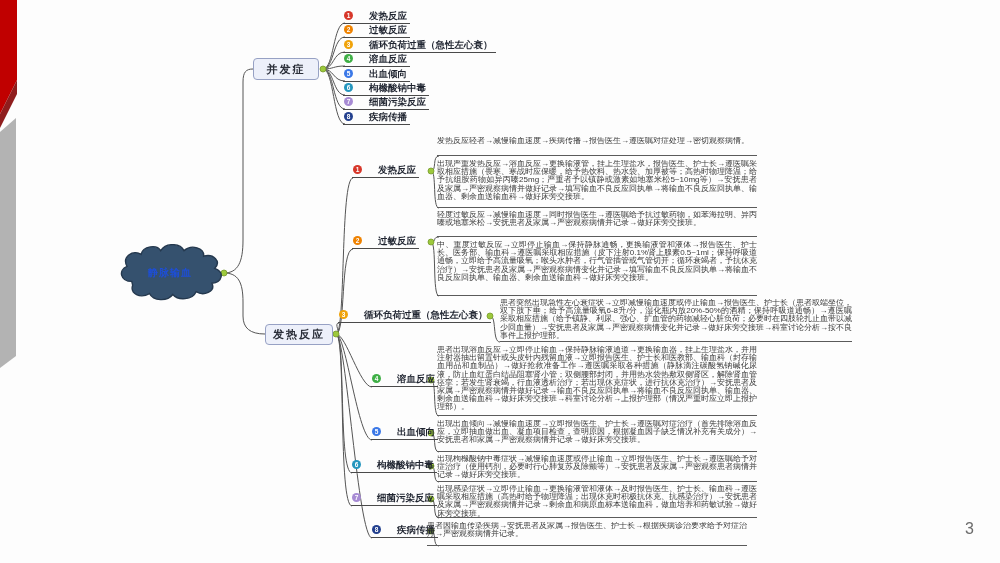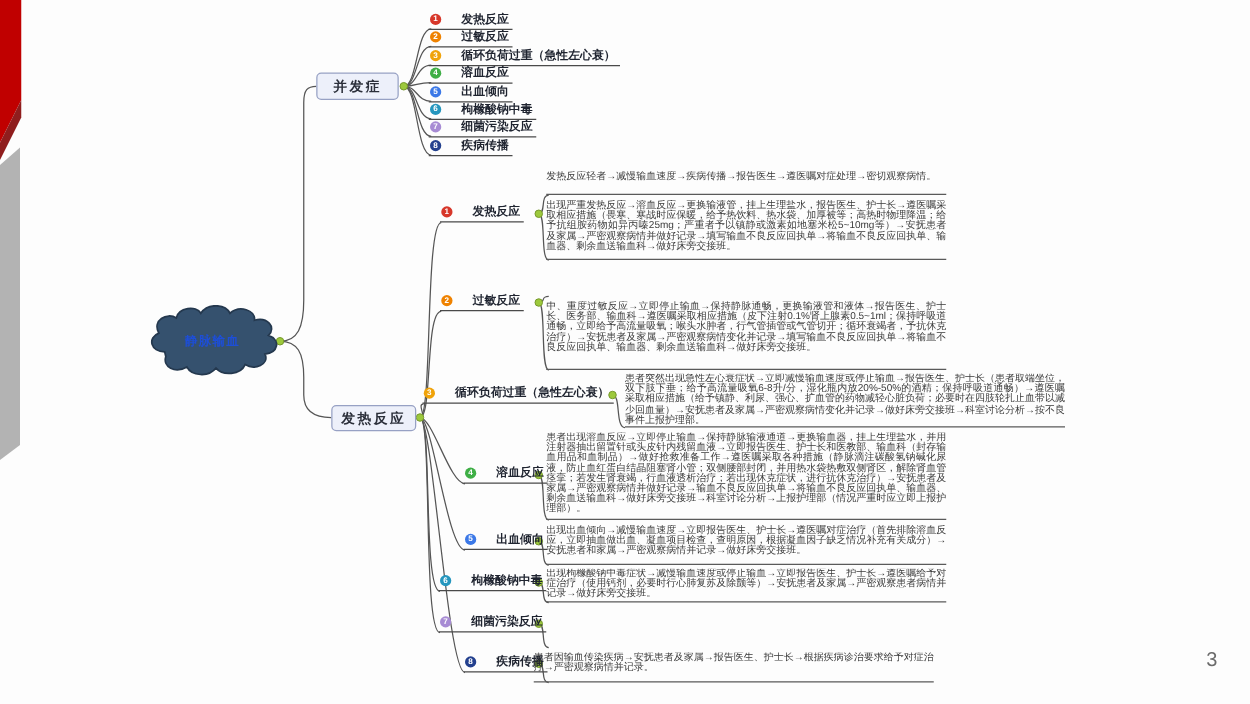--- a/index.html
+++ b/index.html
@@ -214,22 +214,24 @@
     <span class="badge bg7">7</span>
     <span>细菌污染反应</span>
   </div>
   <div class="mm-item pi8">
     <span class="badge bg8">8</span>
     <span>疾病传播</span>
   </div>
 
   <div class="note n1a">发热反应轻者→减慢输血速度→疾病传播→报告医生→遵医嘱对症处理→密切观察病情。</div>
   <div class="note n1b">出现严重发热反应→溶血反应→更换输液管，挂上生理盐水，报告医生、护士长→遵医嘱采取相应措施（畏寒、寒战时应保暖，给予热饮料、热水袋、加厚被等；高热时物理降温；给予抗组胺药物如异丙嗪25mg；严重者予以镇静或激素如地塞米松5~10mg等）→安抚患者及家属→严密观察病情并做好记录→填写输血不良反应回执单→将输血不良反应回执单、输血器、剩余血送输血科→做好床旁交接班。</div>
+  <div class="note n2a">轻度过敏反应→减慢输血速度→同时报告医生→遵医嘱给予抗过敏药物，如苯海拉明、异丙嗪或地塞米松→安抚患者及家属→严密观察病情并记录→做好床旁交接班。</div>
   <div class="note n2b">中、重度过敏反应→立即停止输血→保持静脉通畅，更换输液管和液体→报告医生、护士长、医务部、输血科→遵医嘱采取相应措施（皮下注射0.1%肾上腺素0.5~1ml；保持呼吸道通畅，立即给予高流量吸氧；喉头水肿者，行气管插管或气管切开；循环衰竭者，予抗休克治疗）→安抚患者及家属→严密观察病情变化并记录→填写输血不良反应回执单→将输血不良反应回执单、输血器、剩余血送输血科→做好床旁交接班。</div>
   <div class="note n3">患者突然出现急性左心衰症状→立即减慢输血速度或停止输血→报告医生、护士长（患者取端坐位，双下肢下垂；给予高流量吸氧6-8升/分，湿化瓶内放20%-50%的酒精；保持呼吸道通畅）→遵医嘱采取相应措施（给予镇静、利尿、强心、扩血管的药物减轻心脏负荷；必要时在四肢轮扎止血带以减少回血量）→安抚患者及家属→严密观察病情变化并记录→做好床旁交接班→科室讨论分析→按不良事件上报护理部。</div>
   <div class="note n4">患者出现溶血反应→立即停止输血→保持静脉输液通道→更换输血器，挂上生理盐水，并用注射器抽出留置针或头皮针内残留血液→立即报告医生、护士长和医教部、输血科（封存输血用品和血制品）→做好抢救准备工作→遵医嘱采取各种措施（静脉滴注碳酸氢钠碱化尿液，防止血红蛋白结晶阻塞肾小管；双侧腰部封闭，并用热水袋热敷双侧肾区，解除肾血管痉挛；若发生肾衰竭，行血液透析治疗；若出现休克症状，进行抗休克治疗）→安抚患者及家属→严密观察病情并做好记录→输血不良反应回执单→将输血不良反应回执单、输血器、剩余血送输血科→做好床旁交接班→科室讨论分析→上报护理部（情况严重时应立即上报护理部）。</div>
   <div class="note n6">出现枸橼酸钠中毒症状→减慢输血速度或停止输血→立即报告医生、护士长→遵医嘱给予对症治疗（使用钙剂，必要时行心肺复苏及除颤等）→安抚患者及家属→严密观察患者病情并记录→做好床旁交接班。</div>
   <div class="note n5">出现出血倾向→减慢输血速度→立即报告医生、护士长→遵医嘱对症治疗（首先排除溶血反应，立即抽血做出血、凝血项目检查，查明原因，根据凝血因子缺乏情况补充有关成分）→安抚患者和家属→严密观察病情并记录→做好床旁交接班。</div>
+  <div class="note n7">出现感染症状→立即停止输血→更换输液管和液体→及时报告医生、护士长、输血科→遵医嘱采取相应措施（高热时给予物理降温；出现休克时积极抗休克、抗感染治疗）→安抚患者及家属→严密观察病情并记录→剩余血和病原血标本送输血科，做血培养和药敏试验→做好床旁交接班。</div>
   <div class="note n8">患者因输血传染疾病→安抚患者及家属→报告医生、护士长→根据疾病诊治要求给予对症治疗→严密观察病情并记录。</div>
 
   <div class="page-number">3</div>
 
 </div>
 
 </body></html>

